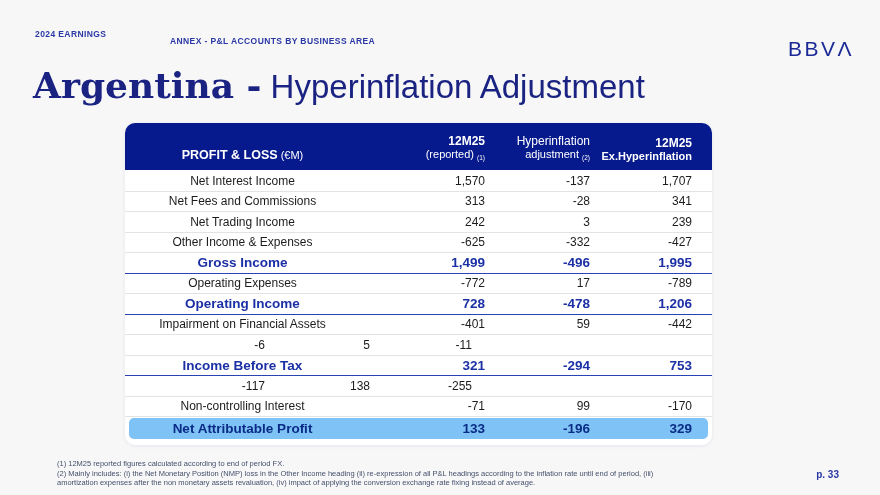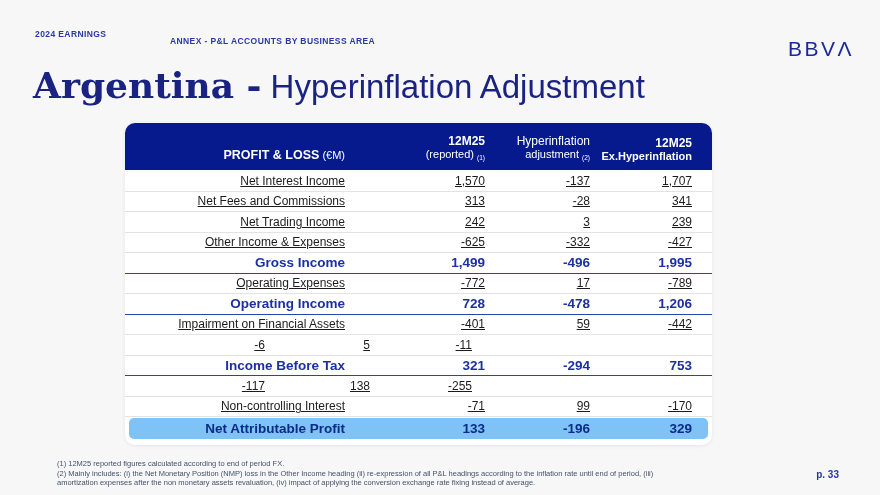--- a/index.html
+++ b/index.html
@@ -47,38 +47,37 @@
     padding-bottom: 6px;
   }
   .thead {
     display: flex; align-items: flex-end;
     height: 47px;
     background: var(--navy-header, #06198d);
     border-radius: 10px 10px 0 0;
     color: #ffffff;
     padding-bottom: 7px;
   }
-  .cell.lbl { flex: 1 1 auto; padding-left: 15px; text-align: right; }
+  .cell.lbl { flex: 1 1 auto; padding-left: 15px; text-align: center; }
   .cell.num { text-align: right; }
   .cell.num.c2 { width: 140px; }
   .cell.num.c3 { width: 105px; }
   .cell.num.c4 { width: 102px; margin-right: 20px; }
   .thead .h1 { font-size: 12px; line-height: 14px; }
   .thead .h2 { font-size: 11px; line-height: 13px; }
   .thead .bold { font-weight: 700; }
   .thead .col1-title { font-size: 12.5px; font-weight: 700; }
   .thead .col1-unit { font-size: 11px; font-weight: 400; }
   .thead sub { font-size: 6.5px; vertical-align: -1.5px; }
 
   .tbody { padding-top: 1px; }
   .trow { display: flex; align-items: center; height: 20.5px; }
   .trow.normal {
     font-size: 12px; color: var(--text, #1c1c1c);
     border-bottom: 1px solid #e3e3e4;
-    text-decoration: underline;
   }
   .trow.subtotal {
     font-size: 13.5px; font-weight: 700;
     color: var(--blue-subtotal, #1b30a5);
     border-bottom: 1.5px solid #2943b5;
   }
   .trow.highlight {
     font-size: 13.5px; font-weight: 700;
     color: var(--navy-highlight-text, #0a2c86);
     background: var(--highlight, #7fc2f5);

